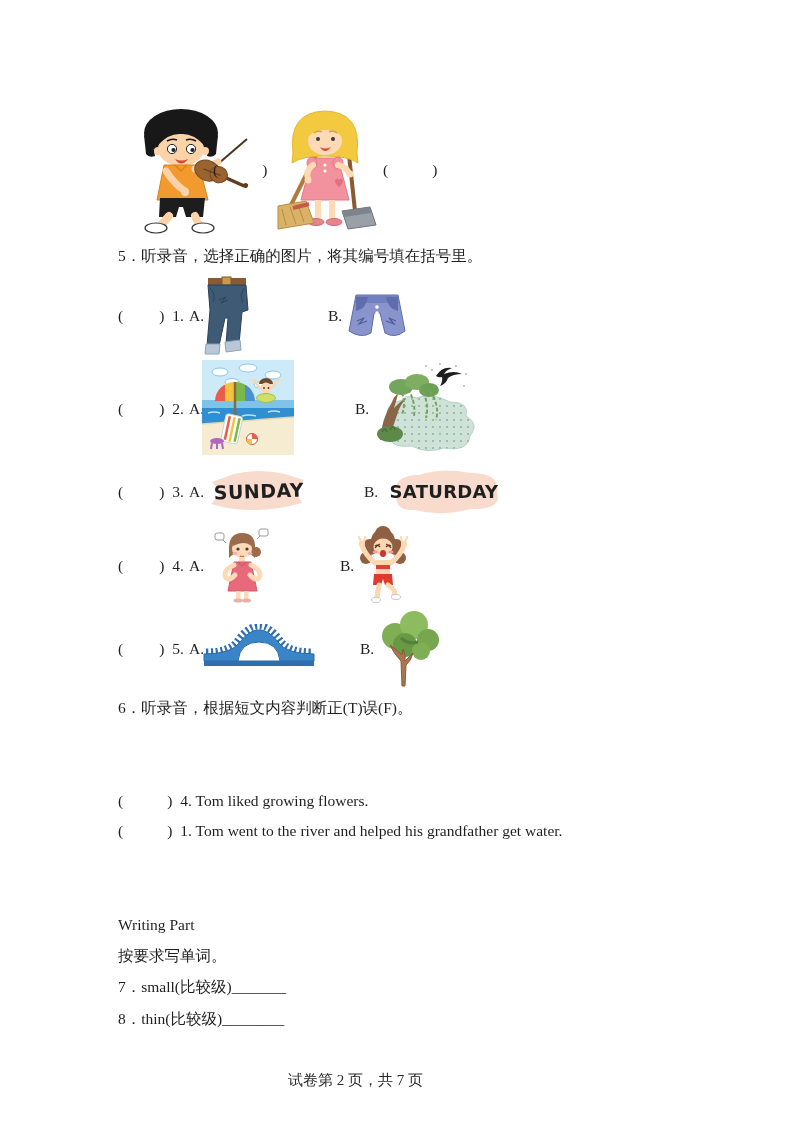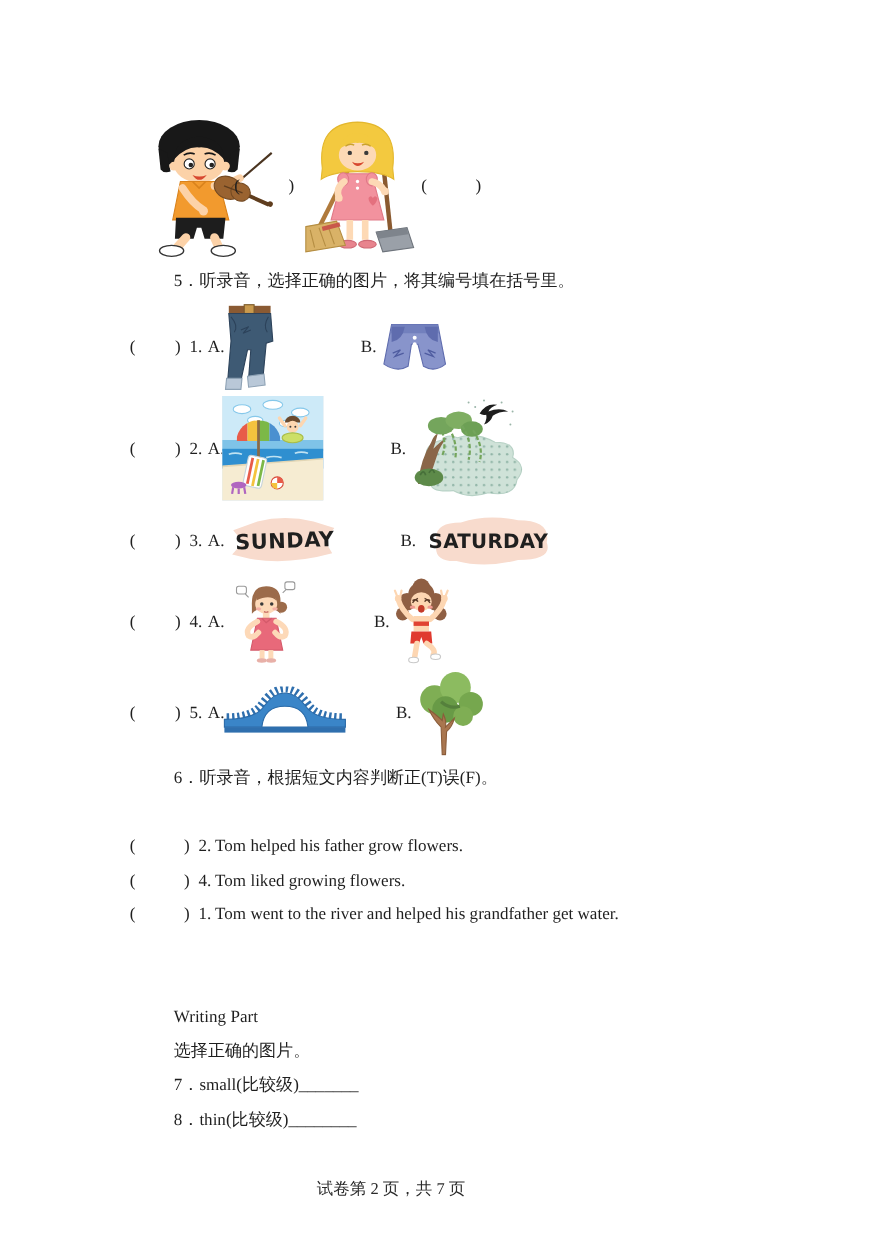--- a/index.html
+++ b/index.html
@@ -4,21 +4,21 @@
 <style>
   html,body{margin:0;padding:0;background:#ffffff;}
   .page{position:relative;width:793px;height:1122px;background:#fff;overflow:hidden;
         font-family:"Liberation Serif","DejaVu Sans",serif;color:#1f1f1f;font-size:15.5px;}
   .abs{position:absolute;}
   .lbl{white-space:nowrap;line-height:20px;}
   .gap36{display:inline-block;width:36px;}
   .gap44{display:inline-block;width:44px;}
   .num{margin:0 5px 0 8px;}
   .itext{margin-left:8px;}
-  .title{white-space:nowrap;line-height:20px;margin-left:40px;}
+  .title{white-space:nowrap;line-height:20px;}
   svg{display:block;}
   .footer{width:711px;text-align:center;font-size:15px;color:#2a2a2a;}
 </style>
 </head>
 <body>
 
 <div class="page">
 
   <svg class="abs" style="left:119px;top:103px" width="136" height="131" viewBox="0 0 136 131">
     <line x1="56" y1="98" x2="128" y2="36" stroke="#4a3420" stroke-width="2"></line>
@@ -283,30 +283,27 @@
     <circle cx="43" cy="16" r="14" fill="#8cbb60"></circle>
     <circle cx="57" cy="31" r="11" fill="#76a74e"></circle>
     <circle cx="34" cy="36" r="12" fill="#689a46"></circle>
     <circle cx="50" cy="42" r="9" fill="#7fae54"></circle>
     <path d="M30,29 q8,7 17,4" stroke="#55803c" stroke-width="3" fill="none"></path>
     <path d="M31,77 L30,52 Q23,45 19,36 Q27,42 31,46 L32,40 Q35,46 34,52 L42,44 Q40,52 35,56 L34,77 Z" fill="#a9764f" stroke="#8a5c3a" stroke-width="1"></path>
   </svg>
 
   <div class="abs title" style="left:118px;top:698px">6．听录音，根据短文内容判断正(T)误(F)。</div>
 
-  <div class="abs lbl" style="left:118px;top:760px">
-    <span>(</span><span class="gap44"></span><span>)</span><span class="itext">2. Tom helped his father grow flowers.</span>
-  </div>
   <div class="abs lbl" style="left:118px;top:791px">
     <span>(</span><span class="gap44"></span><span>)</span><span class="itext">4. Tom liked growing flowers.</span>
   </div>
   <div class="abs lbl" style="left:118px;top:821px">
     <span>(</span><span class="gap44"></span><span>)</span><span class="itext">1. Tom went to the river and helped his grandfather get water.</span>
   </div>
 
   <div class="abs title" style="left:118px;top:915px">Writing Part</div>
-  <div class="abs title" style="left:118px;top:946px">选择正确的图片。</div>
+  <div class="abs title" style="left:118px;top:946px">按要求写单词。</div>
   <div class="abs title" style="left:118px;top:977px">7．small(比较级)_______</div>
   <div class="abs title" style="left:118px;top:1009px">8．thin(比较级)________</div>
 
   <div class="abs footer" style="left:0;top:1071px">试卷第 2 页，共 7 页</div>
 
 </div>
 
 </body></html>

